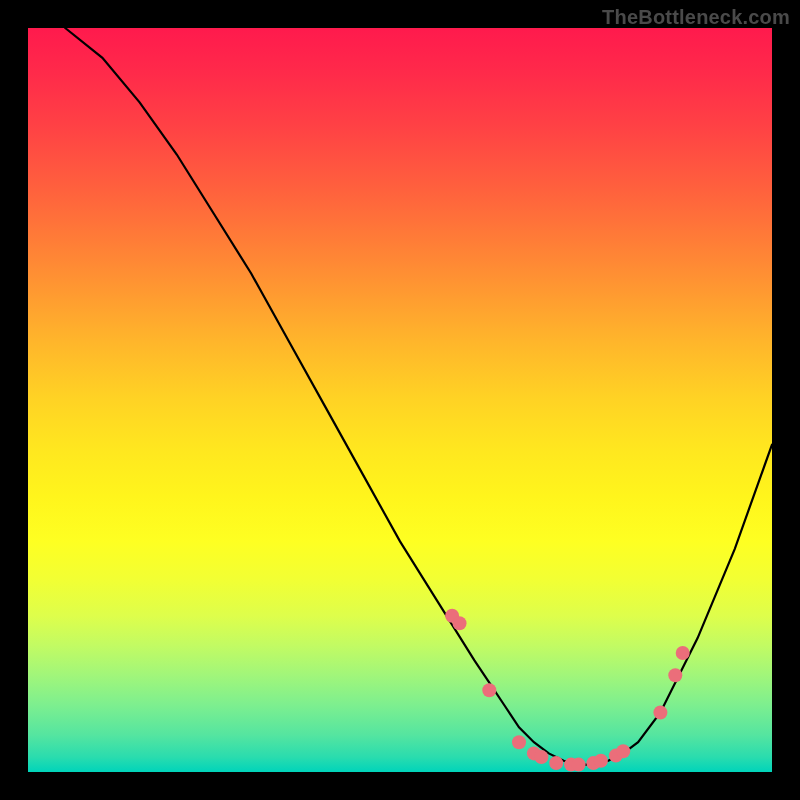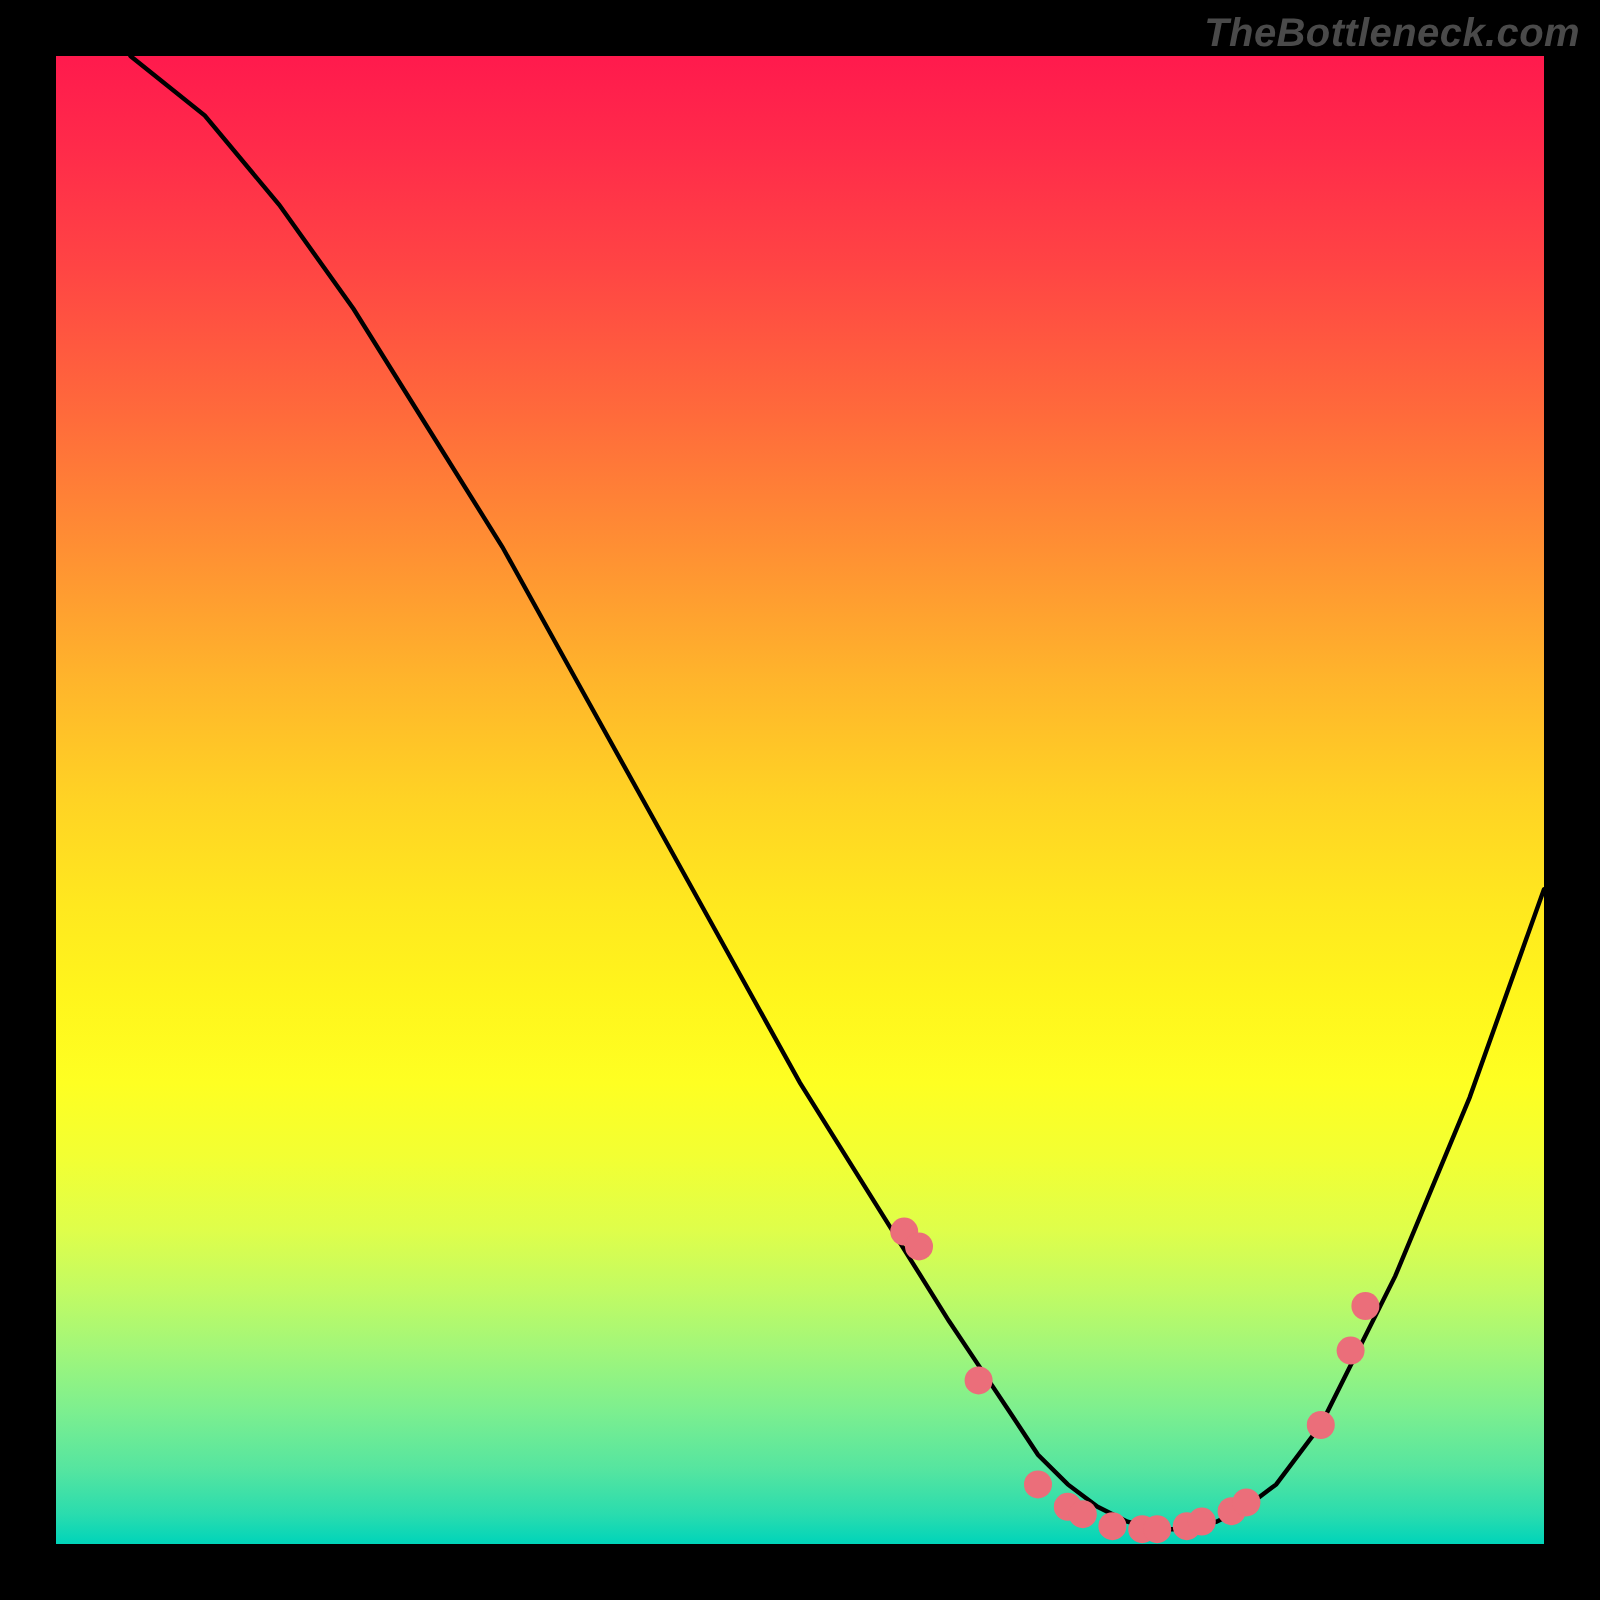--- a/index.html
+++ b/index.html
@@ -11,21 +11,20 @@
     overflow: hidden;
     font-family: Arial, Helvetica, sans-serif;
   }
   .frame {
     position: absolute;
     left: 0;
     top: 0;
     width: 800px;
     height: 800px;
     background: #000;
-    font-style: italic;
   }
   .plot-area {
     position: absolute;
     left: 28px;
     top: 28px;
     width: 744px;
     height: 744px;
     
     background: linear-gradient(to bottom,
       #ff1a4d 0%,

